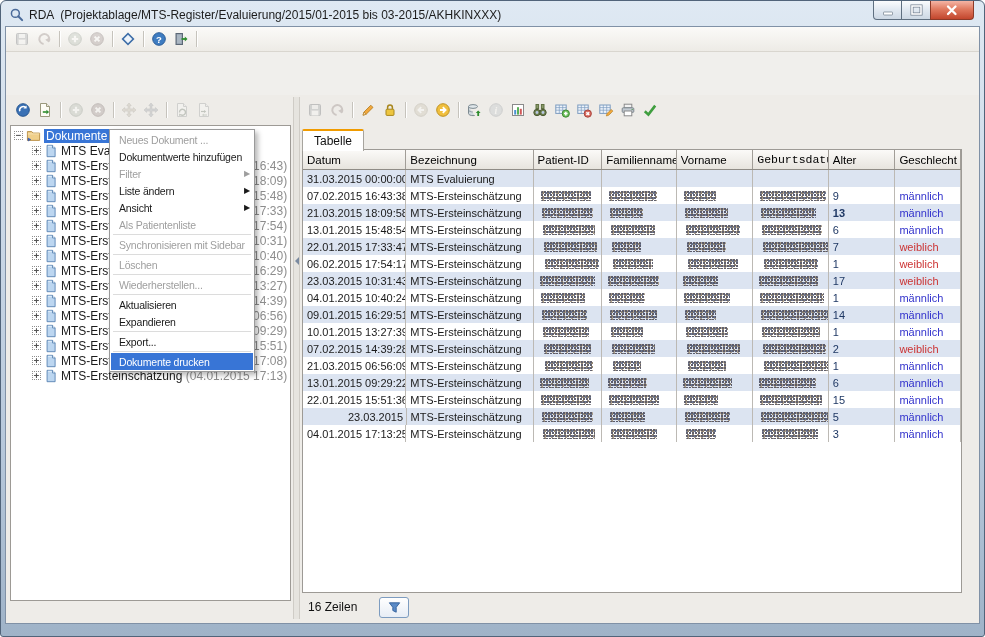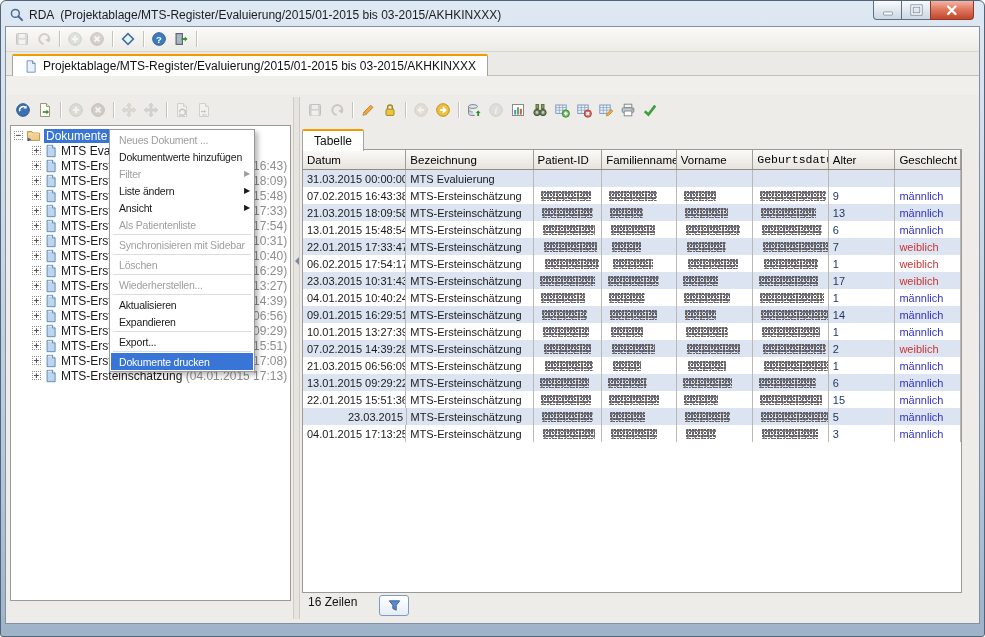--- a/index.html
+++ b/index.html
@@ -83,21 +83,21 @@
   .tcell.male{color:#3333cc;}
   .tcell.female{color:#cc3333;}
   .noise{display:inline-block;height:10px;border-radius:1px;opacity:.8;filter:blur(.3px);
      background-image:
        radial-gradient(circle at 1px 1px,#3a3a4a 28%,transparent 33%),
        radial-gradient(circle at 2px 2px,#7a6a52 30%,transparent 35%),
        radial-gradient(circle at 1px 2px,#4a5a7a 26%,transparent 31%),
        radial-gradient(circle at 2px 1px,#9a8a72 24%,transparent 29%);
      background-size:3px 3px,5px 4px,4px 5px,7px 6px;}
   .bottom-bar{position:absolute;left:0;right:12px;bottom:0;height:24px;display:flex;
-              gap:22px;font-size:12px;color:#111;padding-left:6px;}
+              align-items:center;gap:22px;font-size:12px;color:#111;padding-left:6px;}
   .filter-btn{width:30px;height:21px;border:1px solid #7d9cc0;border-radius:3px;padding:0;
               background:linear-gradient(#ffffff,#e7edf5);display:flex;align-items:center;
               justify-content:center;cursor:pointer;}
 
   
   .context-menu{position:absolute;left:108px;top:128px;width:146px;background:#fff;
                 border:1px solid #9a9a9a;box-shadow:3px 3px 5px rgba(0,0,0,.28);padding:1px;
                 z-index:50;font-size:10.5px;letter-spacing:-0.2px;}
   .cm-item{height:17px;display:flex;align-items:center;padding:0 12px 0 8px;position:relative;
            color:#1a1a1a;white-space:nowrap;overflow:hidden;}
@@ -197,31 +197,20 @@
             <svg width="16" height="16" viewBox="0 0 16 16">
               <rect x="3" y="2.5" width="6.5" height="11" fill="#8a97a6" stroke="#5c6876"></rect>
               <rect x="4" y="3.5" width="4.5" height="9" fill="#aab6c2"></rect>
               <path d="M8.5 8h4.2" stroke="#2e8c2e" stroke-width="1.8"></path>
               <path d="M11.8 5.6 14.5 8 11.8 10.4z" fill="#2e8c2e"></path>
             </svg>
           </span>
         </div>
         <div class="tb-sep"></div>
       </div>
-    <div class="tabrow">
-      <div class="tab">
-        <span class="icon">
-          <svg width="14" height="15" viewBox="0 0 16 16">
-              <path d="M3.5 1.5h6.2l3 3v10H3.5z" fill="#e9f1fb" stroke="#6a8ab8"></path>
-              <path d="M9.7 1.5v3h3" fill="#cddcf0" stroke="#6a8ab8"></path>
-            </svg>
-        </span>
-        <span>Projektablage/MTS-Register/Evaluierung/2015/01-2015 bis 03-2015/AKHKINXXX</span>
-      </div>
-    </div>
 
     <div class="content">
       <div class="left-panel">
         <div class="panel-toolbar" id="left-toolbar">
             <div class="tb-btn">
               <span class="icon">
                 <svg width="16" height="16" viewBox="0 0 16 16">
                   <circle cx="8" cy="8" r="6.3" fill="#3a71b5" stroke="#265690"></circle>
                   <path d="M4.8 9.2a3.6 3.6 0 0 1 5.8-3.8" fill="none" stroke="#fff" stroke-width="1.5"></path>
                   <path d="M11.6 3.4v3.2H8.4z" fill="#fff"></path>
@@ -582,21 +571,21 @@
                 </span>
                 <span class="tcell" style="width: 75px;">
                   <span class="noise" style="width: 33px; margin-left: 4px;"></span>
                 </span>
                 <span class="tcell" style="width: 77px;">
                   <span class="noise" style="width: 43px; margin-left: 4px;"></span>
                 </span>
                 <span class="tcell" style="width: 76px;">
                   <span class="noise" style="width: 55px; margin-left: 4px;"></span>
                 </span>
-                <span class="tcell alter" style="width: 67px;">13</span>
+                <span class="tcell alter" style="width: 67px; font-weight: bold;">13</span>
                 <span class="tcell male" style="width: 66px;">männlich</span>
               </div>
               <div class="trow">
                 <span class="tcell" style="width: 104px;">13.01.2015 15:48:54</span>
                 <span class="tcell" style="width: 128px;">MTS-Ersteinschätzung</span>
                 <span class="tcell" style="width: 69px;">
                   <span class="noise" style="width: 52px; margin-left: 5px;"></span>
                 </span>
                 <span class="tcell" style="width: 75px;">
                   <span class="noise" style="width: 44px; margin-left: 5px;"></span>

